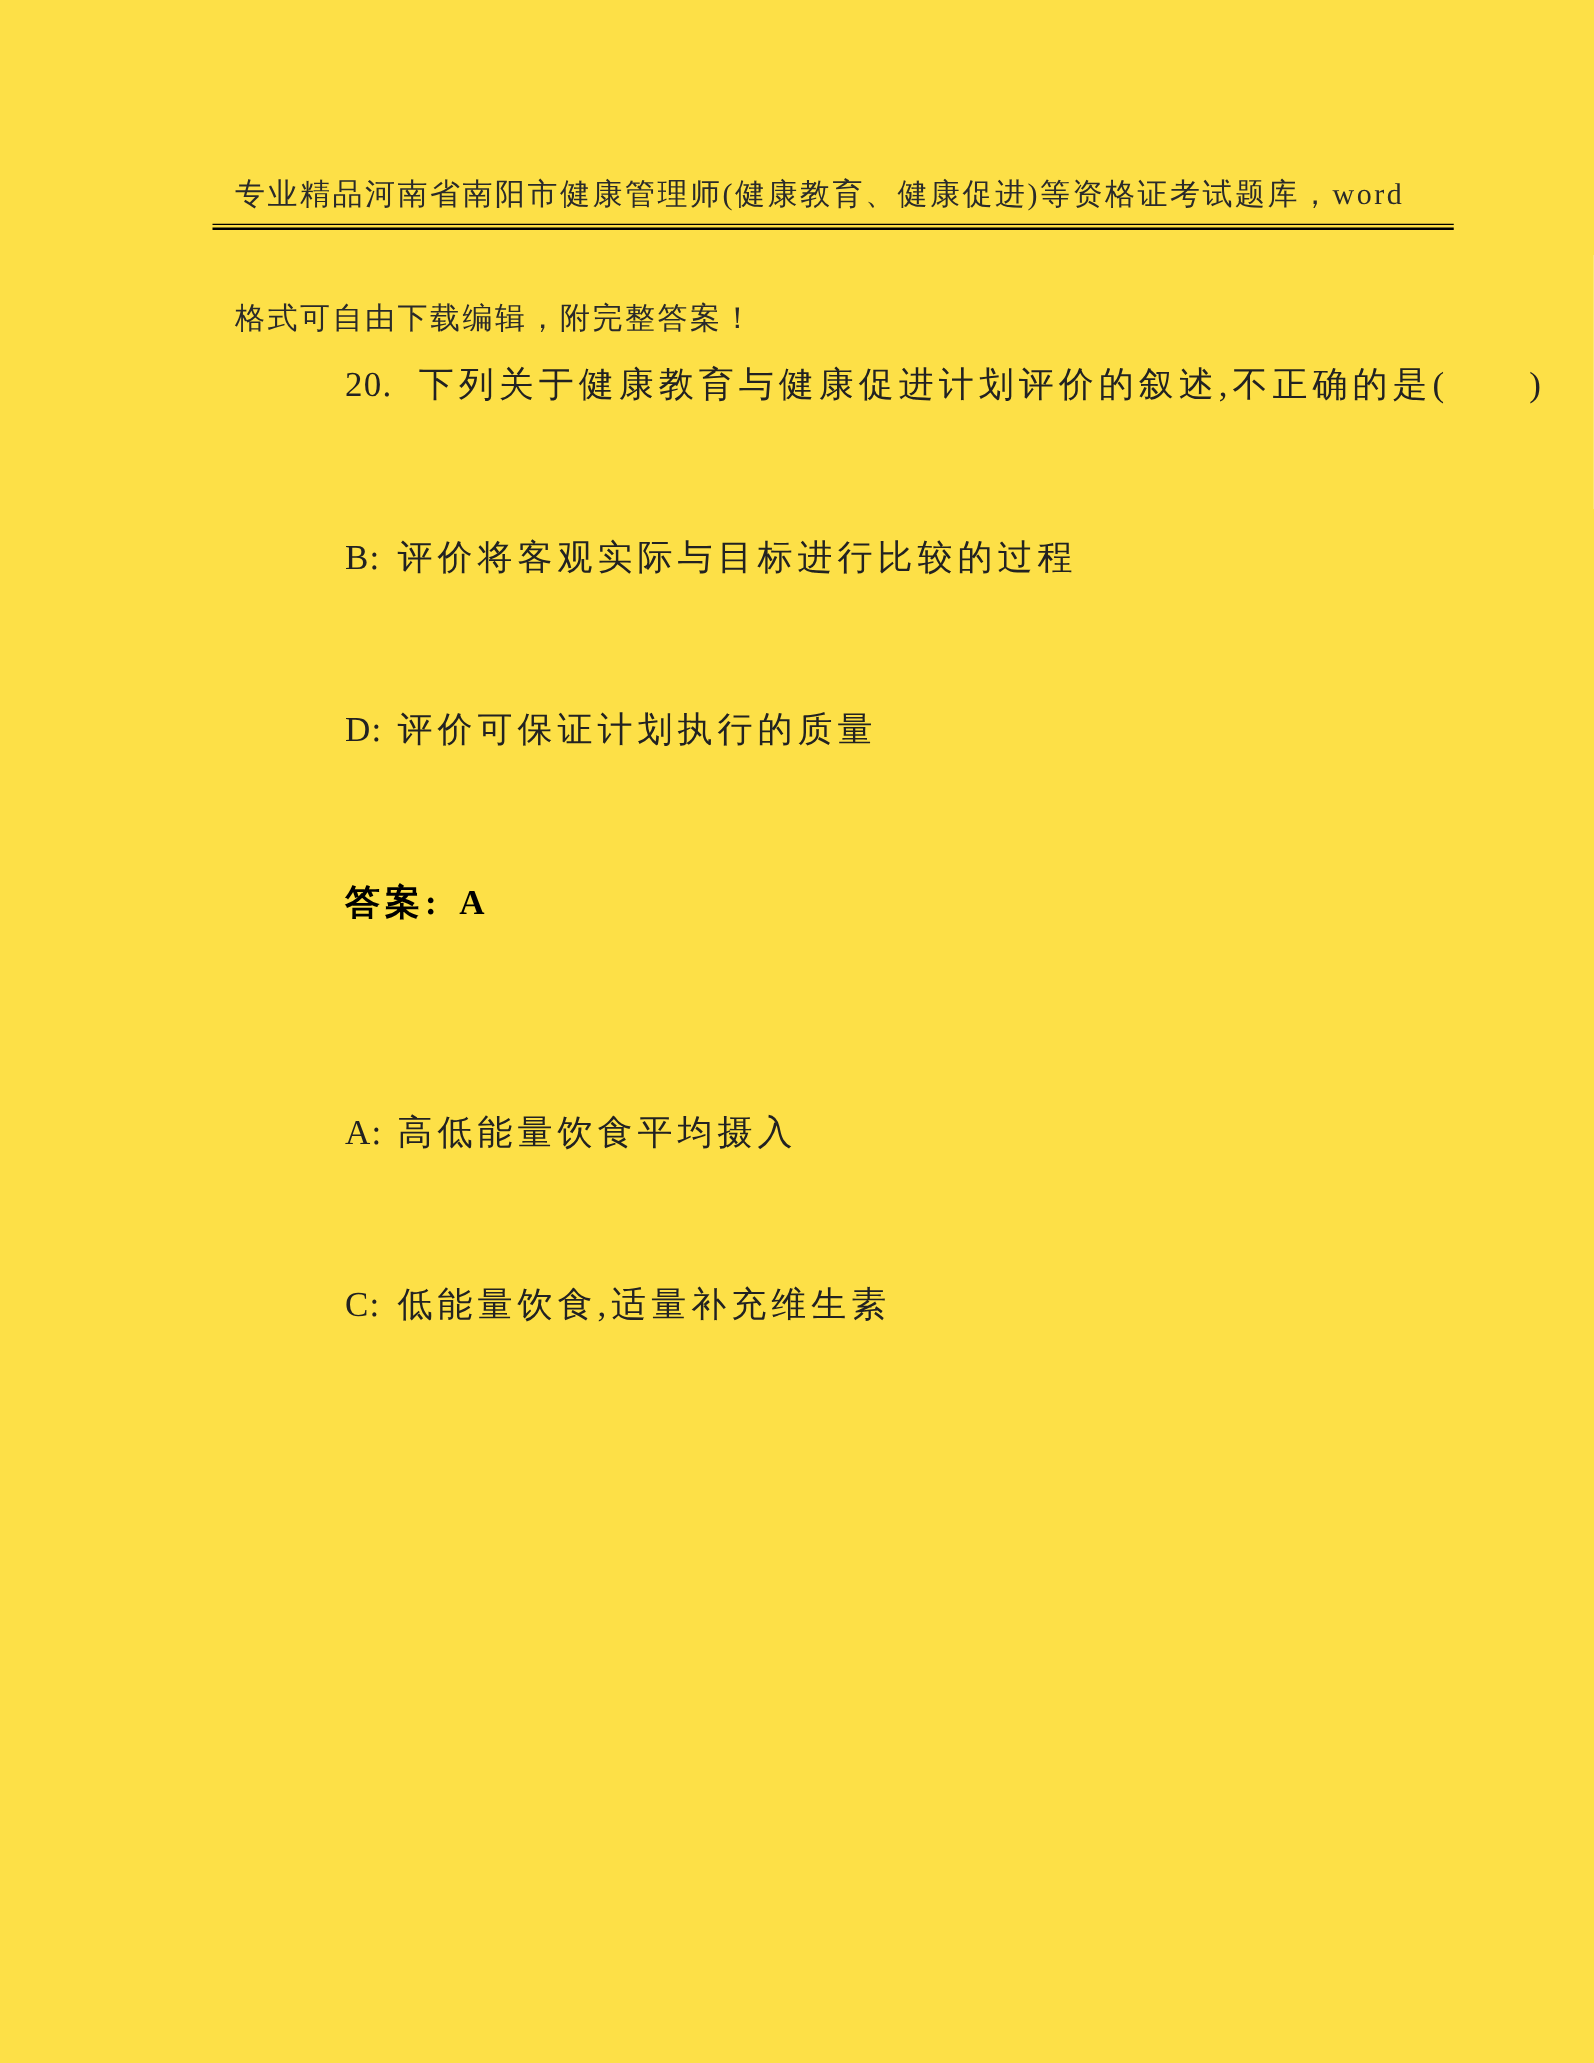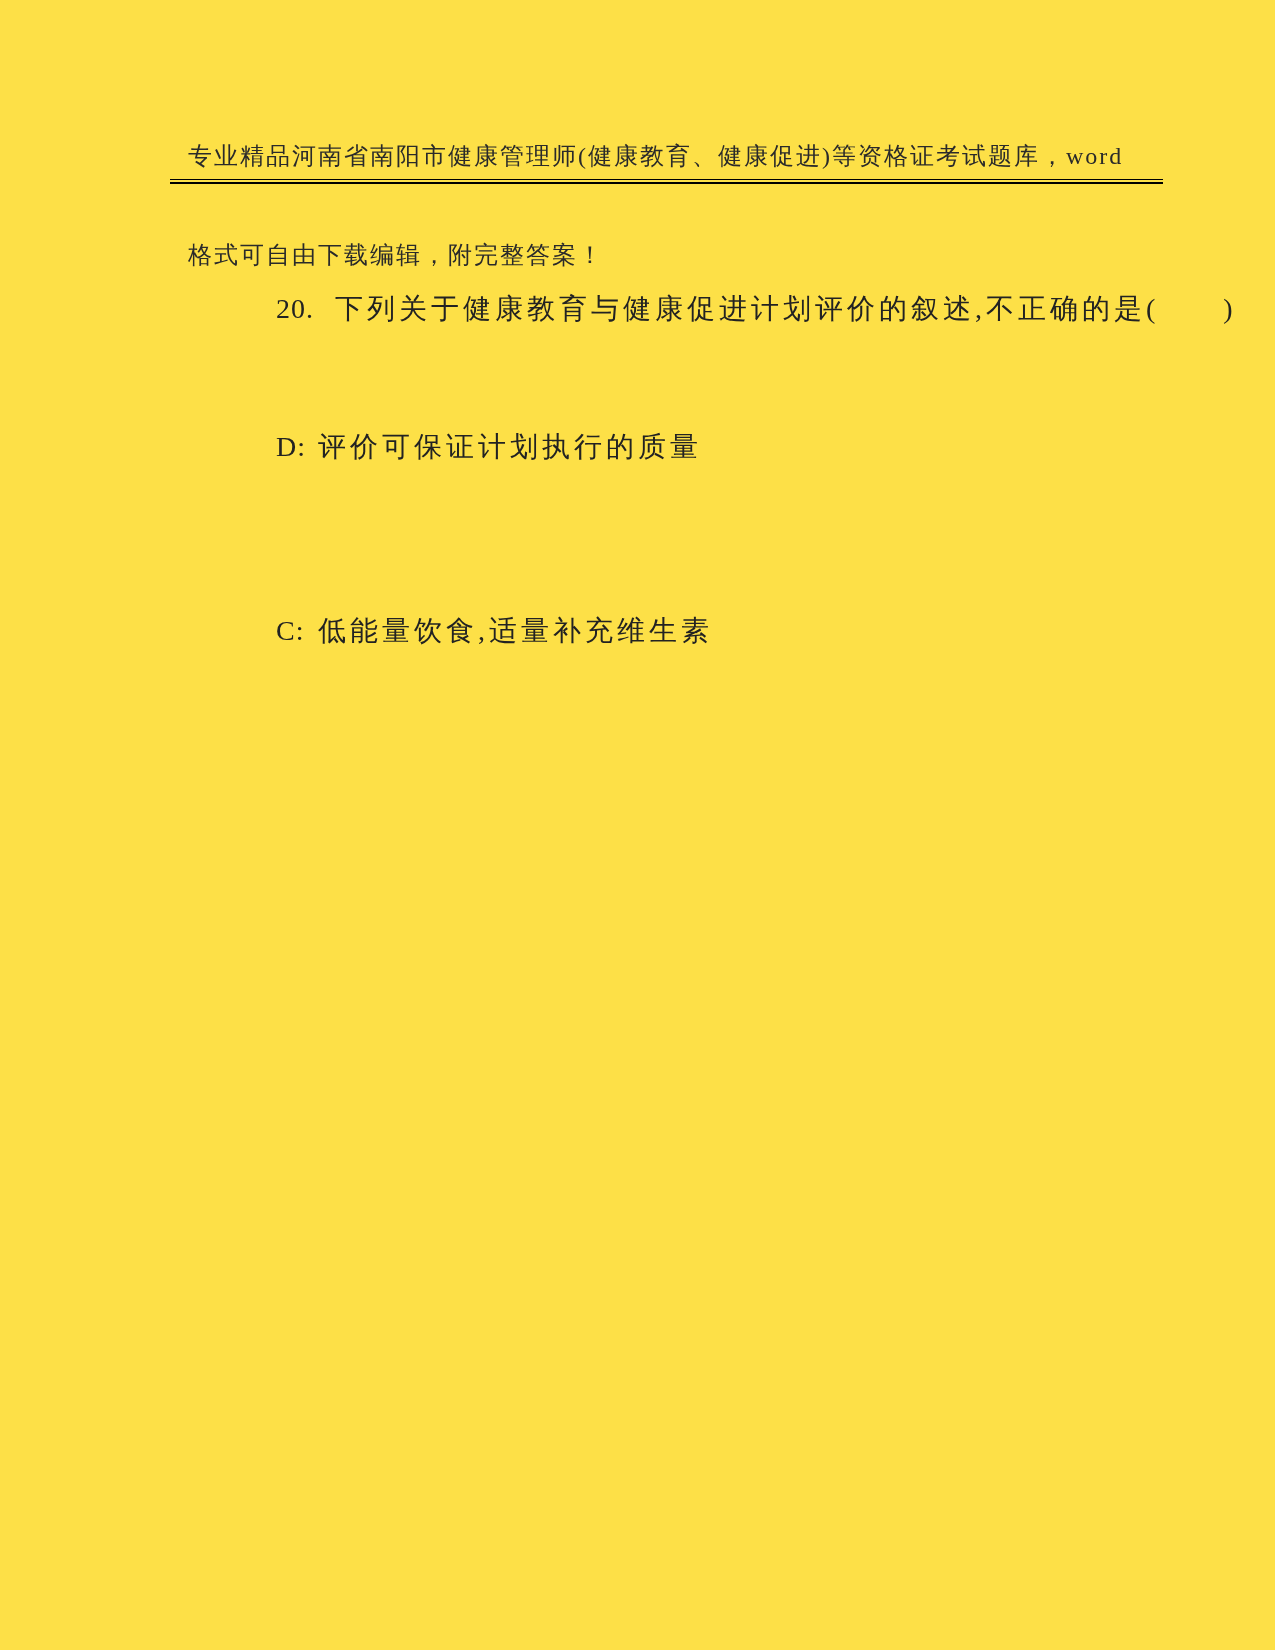--- a/index.html
+++ b/index.html
@@ -88,25 +88,34 @@
 
   <div class="divider"></div>
 
   <div class="questions">
 
     <div class="qblock">
       <div class="qline">
         <span class="qnum">20.</span><span>下列关于健康教育与健康促进计划评价的叙述,不正确的是(　　)</span>
       </div>
       <div class="qline">
+        <span class="okey">B:</span><span>评价将客观实际与目标进行比较的过程</span>
+      </div>
+      <div class="qline">
         <span class="okey">D:</span><span>评价可保证计划执行的质量</span>
+      </div>
+      <div class="qline answer-line">
+        <span>答案:</span><span class="avalue">A</span>
       </div>
     </div>
 
     <div class="qblock">
+      <div class="qline">
+        <span class="okey">A:</span><span>高低能量饮食平均摄入</span>
+      </div>
       <div class="qline">
         <span class="okey">C:</span><span>低能量饮食,适量补充维生素</span>
       </div>
 
     </div>
 
   </div>
 </div>
 
 </body></html>

